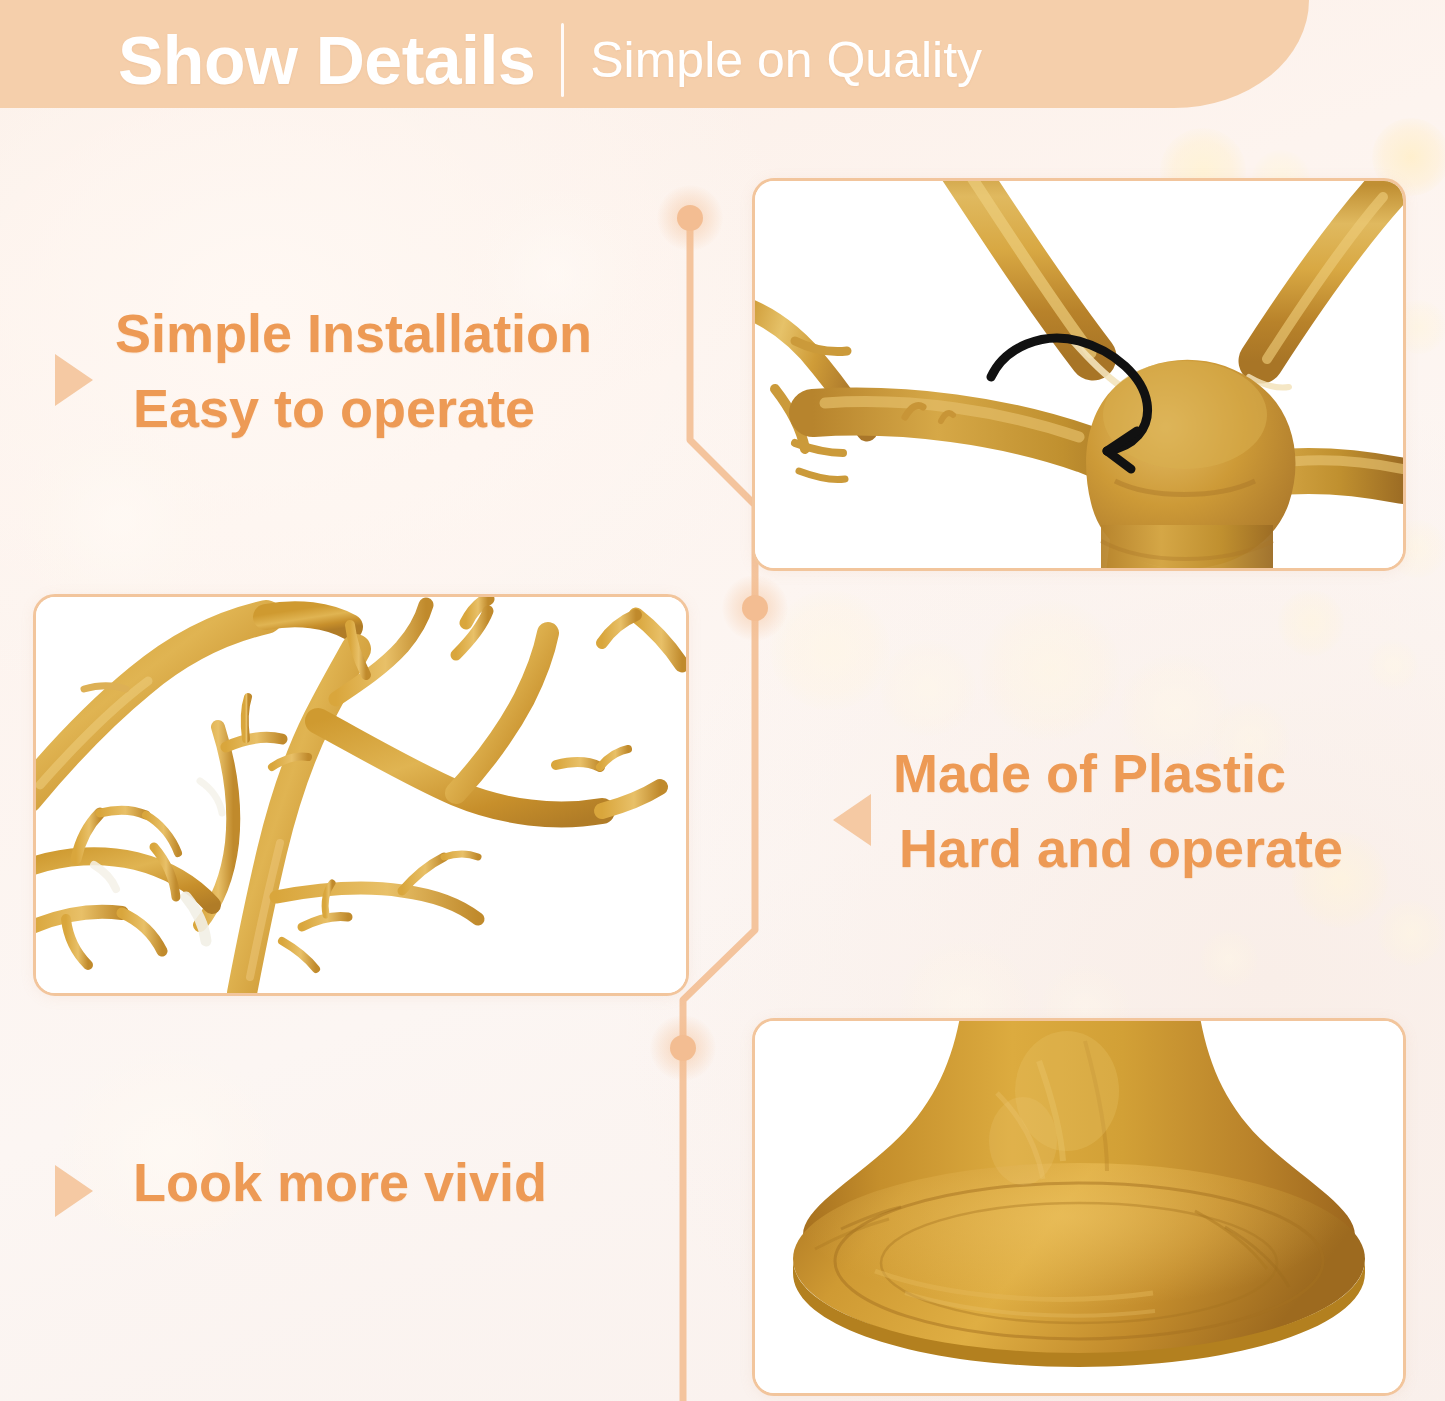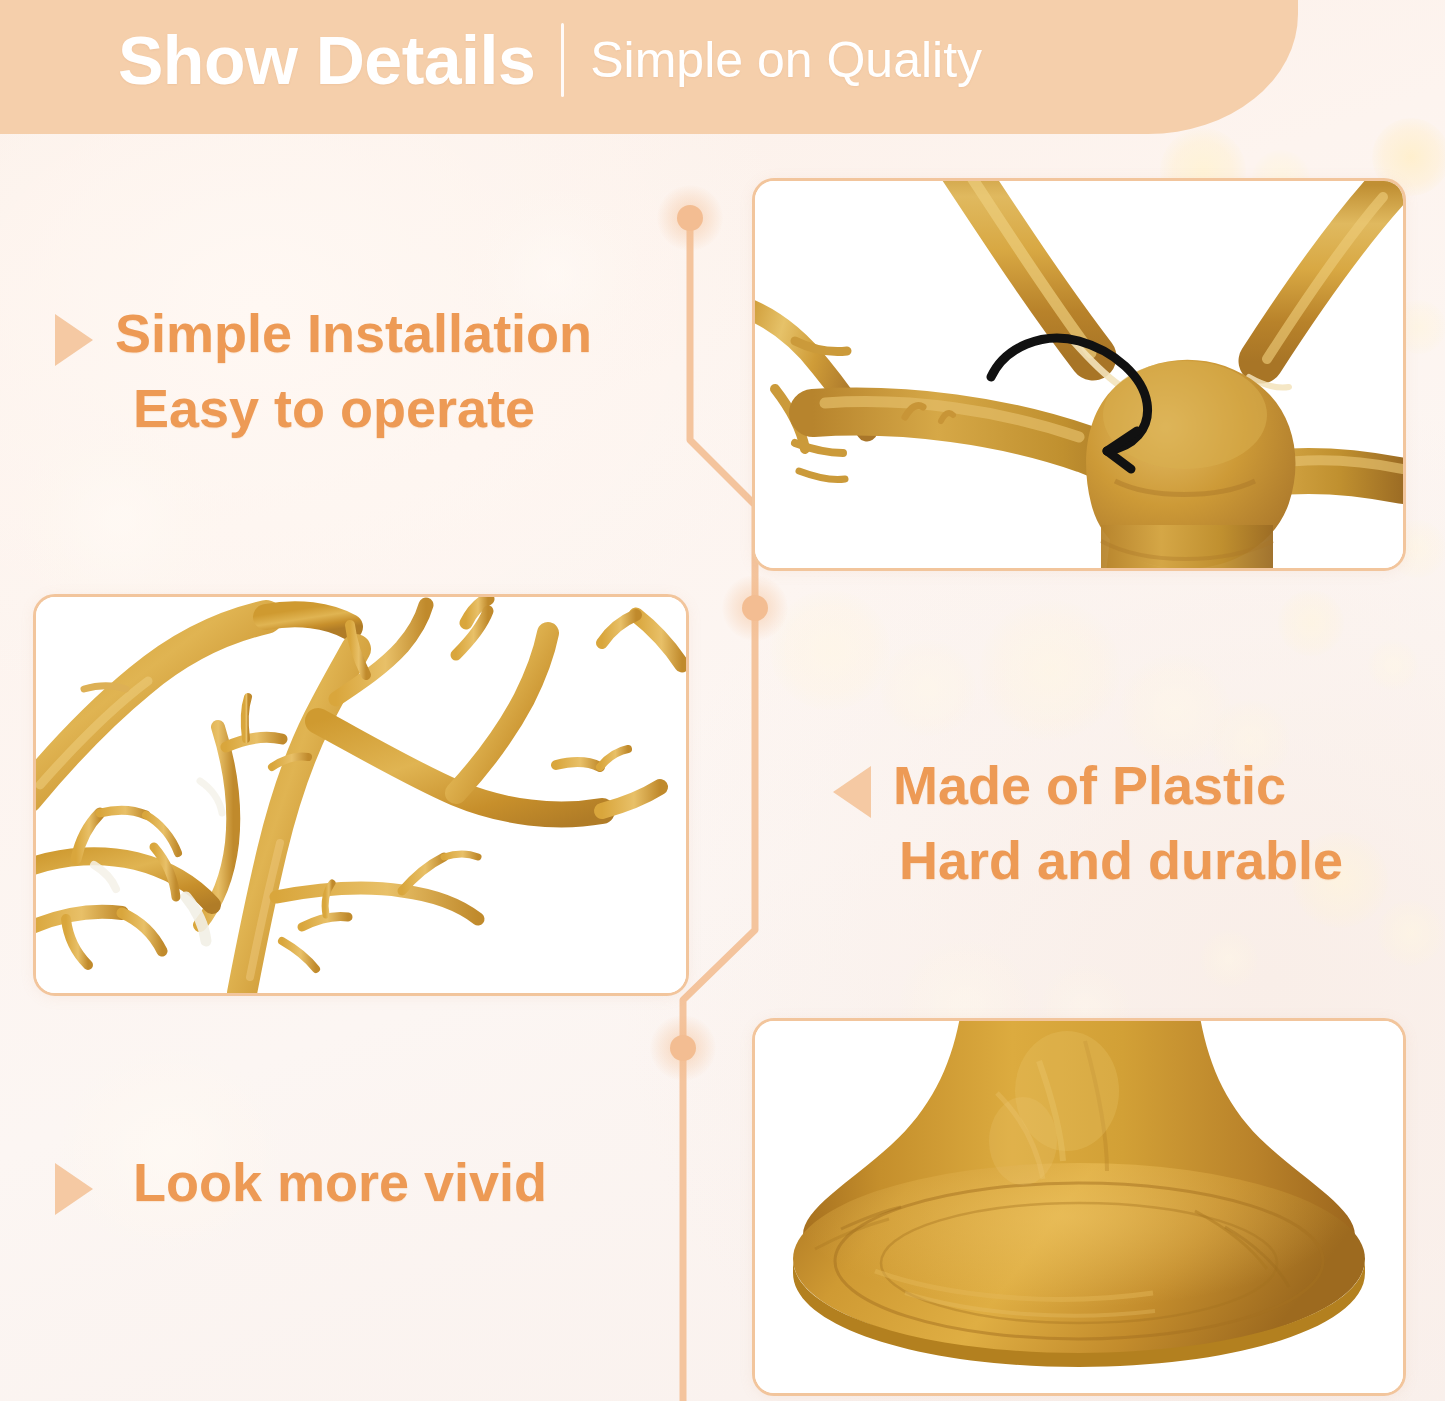--- a/index.html
+++ b/index.html
@@ -17,24 +17,25 @@
       radial-gradient(ellipse 900px 700px at 18% 22%, #fff8f3 0%, rgba(255,248,243,0) 62%),
       radial-gradient(ellipse 1000px 900px at 88% 70%, #f9eee8 0%, rgba(249,238,232,0) 65%),
       linear-gradient(160deg,#fbeee6 0%,#fdf4ef 32%,#fcf6f3 60%,#f9f0ec 100%);
   }
 
   
   .bokeh{position:absolute;border-radius:50%;pointer-events:none;}
 
   
   .banner{
-    position:absolute;left:0;top:0;width:1298px;height:134px;
+    position:absolute;left:0;top:0;width:1298px;height:108px;
     background:#f5cfab;
     border-bottom-right-radius:150px 120px;
     overflow:hidden;
+    padding-left:11px;
   }
   .banner-inner{
     position:absolute;left:118px;top:0;height:120px;
     display:flex;align-items:center;gap:26px;
   }
   .banner-title{
     color:#ffffff;font-size:68px;font-weight:700;letter-spacing:-0.5px;
     line-height:1;white-space:nowrap;
     text-shadow:0 1px 2px rgba(210,150,105,.18);
   }
@@ -63,40 +64,40 @@
     position:absolute;
     background:#ffffff;
     border:3px solid #f2c59c;
     border-radius:22px;
     overflow:hidden;
     box-shadow:0 2px 14px rgba(214,160,120,.10);
   }
   .panel svg{display:block;width:100%;height:100%;}
 
   
-  .feature{position:absolute;display:flex;align-items:flex-start;}
+  .feature{position:absolute;display:flex;align-items:center;}
   .feature .lines{display:flex;flex-direction:column;}
   .feat-line{
     color:#ed9a55;font-size:54px;font-weight:700;line-height:1.38;
     white-space:nowrap;
     text-shadow:0 1px 1px rgba(233,154,85,.18);
   }
   .feat-line.l2{padding-left:18px;}
   .feat-line.l2-right{padding-left:6px;}
   .tri{
     width:0;height:0;flex:0 0 auto;
     border-top:26px solid transparent;
     border-bottom:26px solid transparent;
   }
   .tri-right{border-left:38px solid #f5c9a3;margin-right:22px;margin-top:18px;}
   .tri-left{border-right:38px solid #f5c9a3;margin-right:22px;margin-top:18px;}
 
   
   #feature-install{left:55px;top:296px;}
-  #feature-material{left:833px;top:736px;margin-top:12px;}
+  #feature-material{left:833px;top:736px;}
   #feature-texture{left:55px;top:1145px;}
 
   #panel-joint{left:752px;top:178px;width:648px;height:387px;}
   #panel-branches{left:33px;top:594px;width:650px;height:396px;}
   #panel-base{left:752px;top:1018px;width:648px;height:372px;}
 </style>
 </head>
 <body>
 
 <div class="stage">
@@ -347,21 +348,21 @@
     <div class="lines">
       <div class="feat-line">Simple Installation</div>
       <div class="feat-line l2">Easy to operate</div>
     </div>
   </div>
 
   <div class="feature" id="feature-material">
     <div class="tri tri-left"></div>
     <div class="lines">
       <div class="feat-line">Made of Plastic</div>
-      <div class="feat-line l2-right">Hard and durable</div>
+      <div class="feat-line l2-right">Hard and operate</div>
     </div>
   </div>
 
   <div class="feature" id="feature-texture">
     <div class="tri tri-right"></div>
     <div class="lines">
       <div class="feat-line l2">Look more vivid</div>
     </div>
   </div>
 

